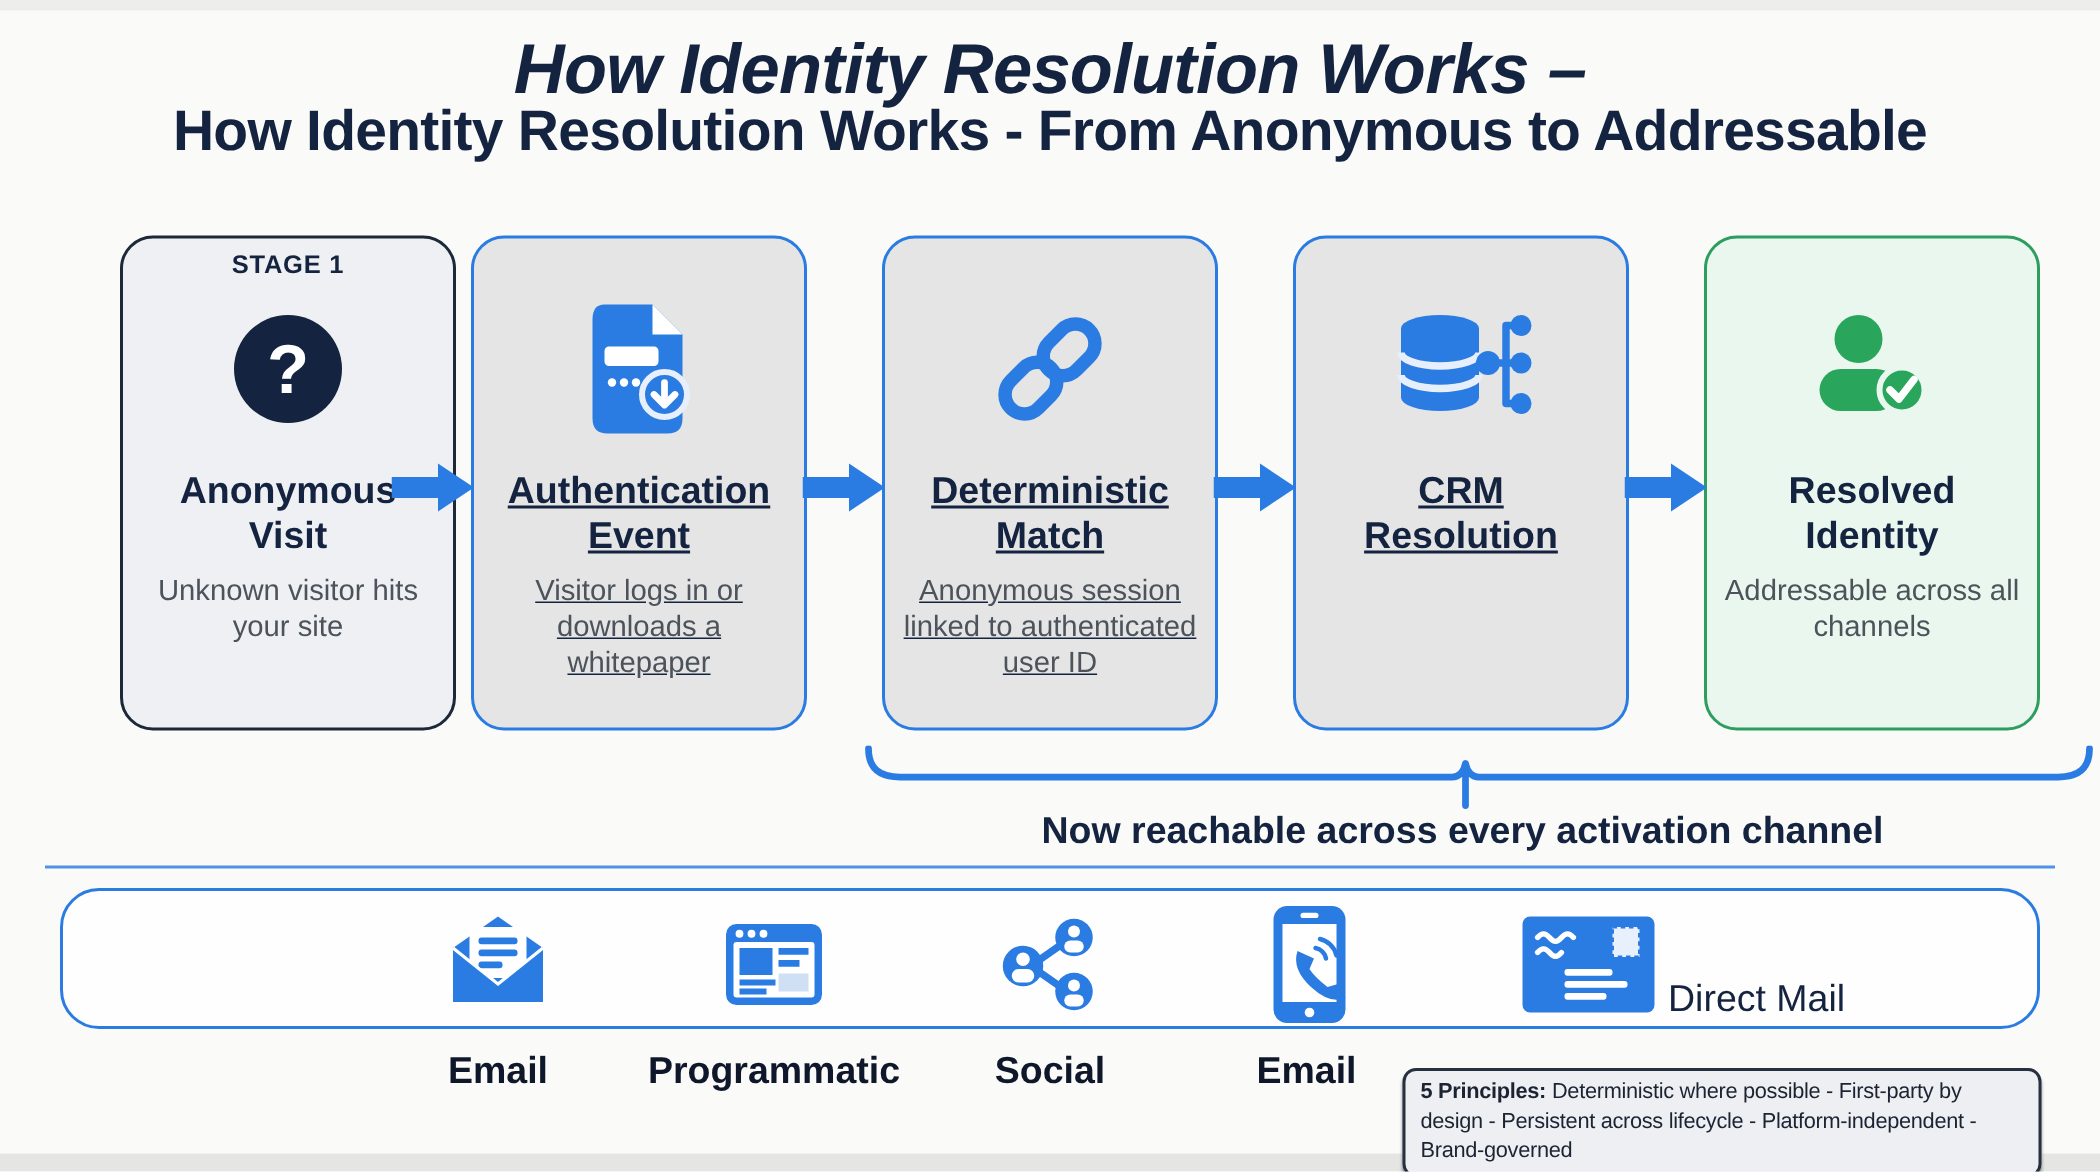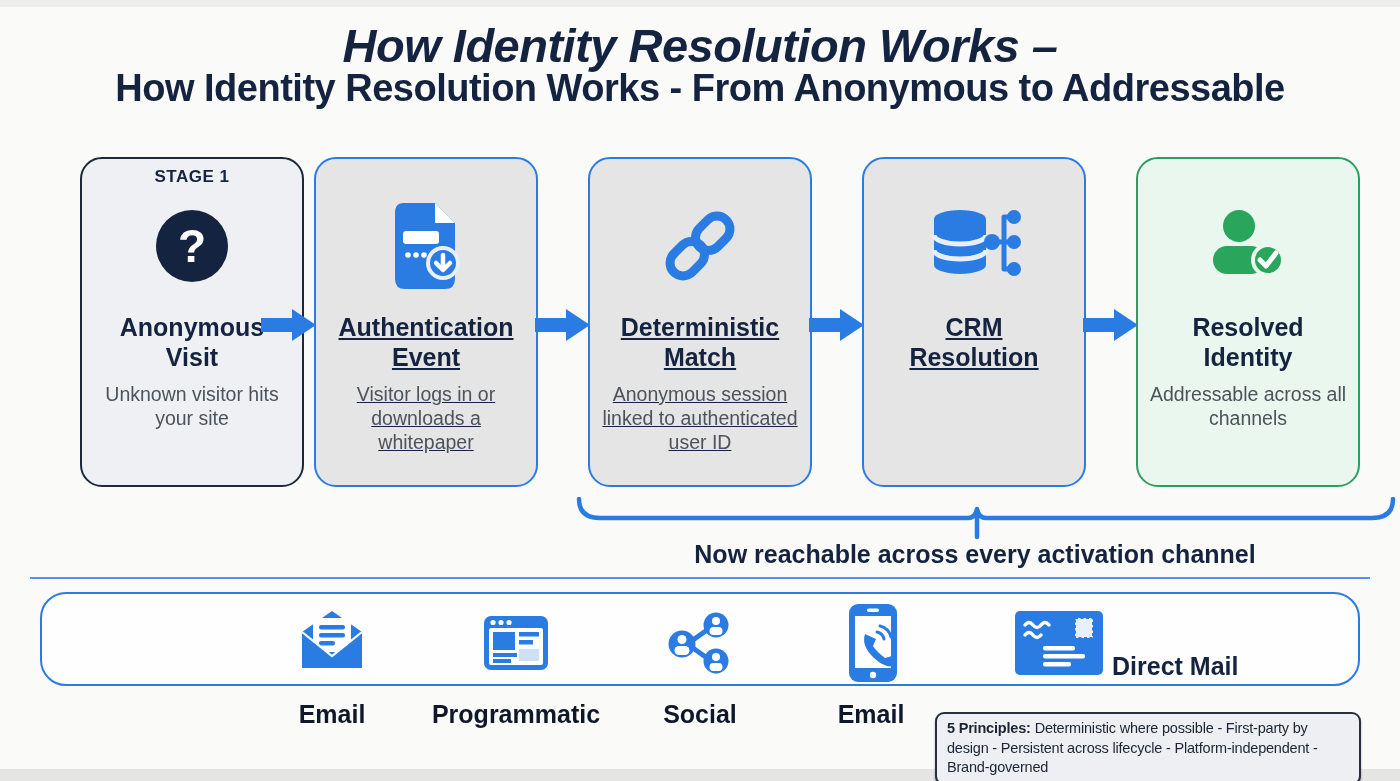--- a/index.html
+++ b/index.html
@@ -46,21 +46,21 @@
 
   
   .channels-bar { position:absolute; left:40px; top:592px; width:1320px; height:94px;
     border:2.5px solid #2b7ce2; border-radius:26px; background:#fefefe; }
   .channel-icon { position:absolute; }
   .ch-email { left:296px; top:606px; }
   .ch-prog  { left:480px; top:606px; }
   .ch-social{ left:664px; top:606px; }
   .ch-direct{ left:843px; top:601px; }
   .ch-mail  { left:1013px; top:608px; }
-  .dm-label { position:absolute; left:1112px; top:652px; font-size:25px; font-weight:700; color:#14233f; }
+  .dm-label { position:absolute; left:1112px; top:652px; font-size:25px; font-weight:400; color:#14233f; }
 
   .channel-label { position:absolute; top:700px; width:220px; text-align:center;
     font-size:25px; font-weight:750; color:#0f172a; }
   .cl-email { left:222px; } .cl-prog { left:406px; } .cl-social { left:590px;text-align:center; } .cl-direct { left:761px; }
 
   
   .principles { position:absolute; left:935px; top:712px; width:426px;
     background:#edeff2; border:2px solid #27303f; border-radius:9px;
     padding:5px 10px; font-size:14.5px; line-height:1.35; color:#1c2433; letter-spacing:-0.2px;
     box-shadow:0 3px 2px rgba(40,45,55,0.45); }

